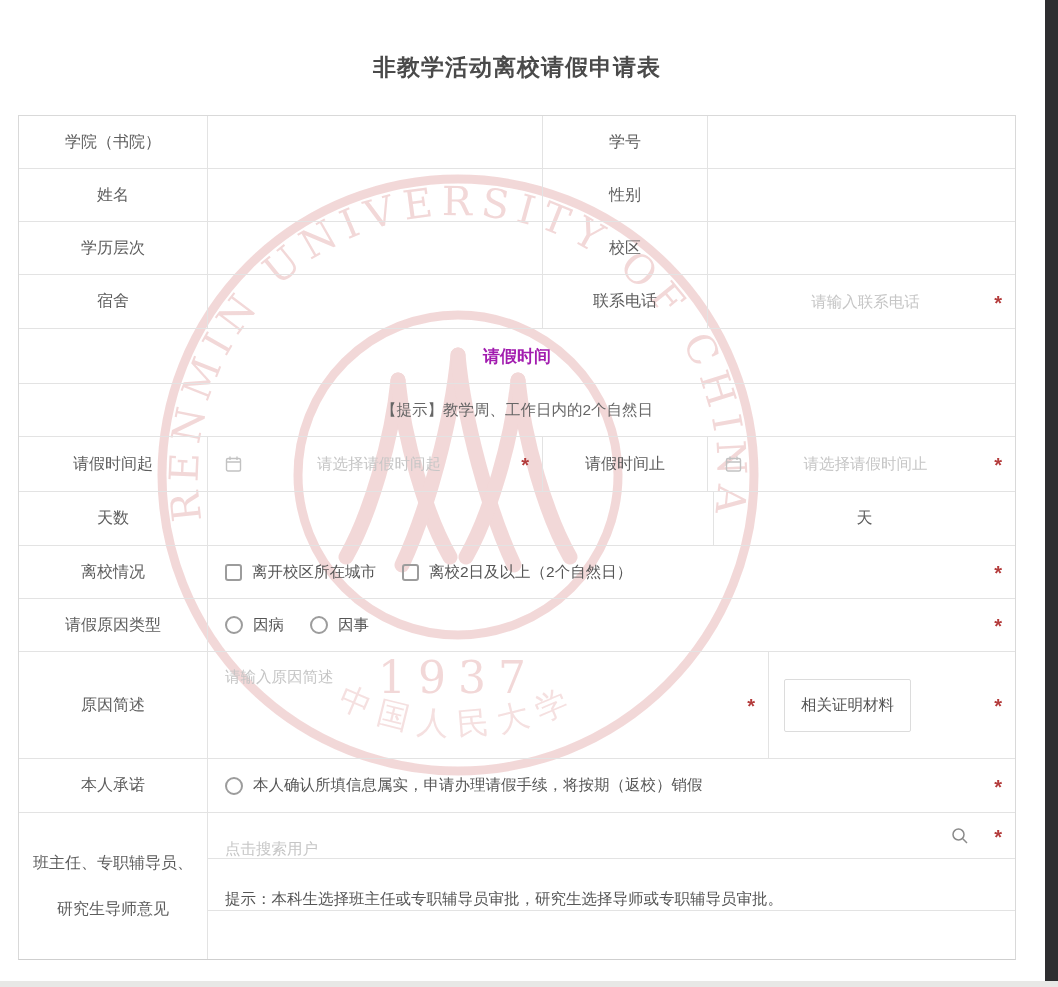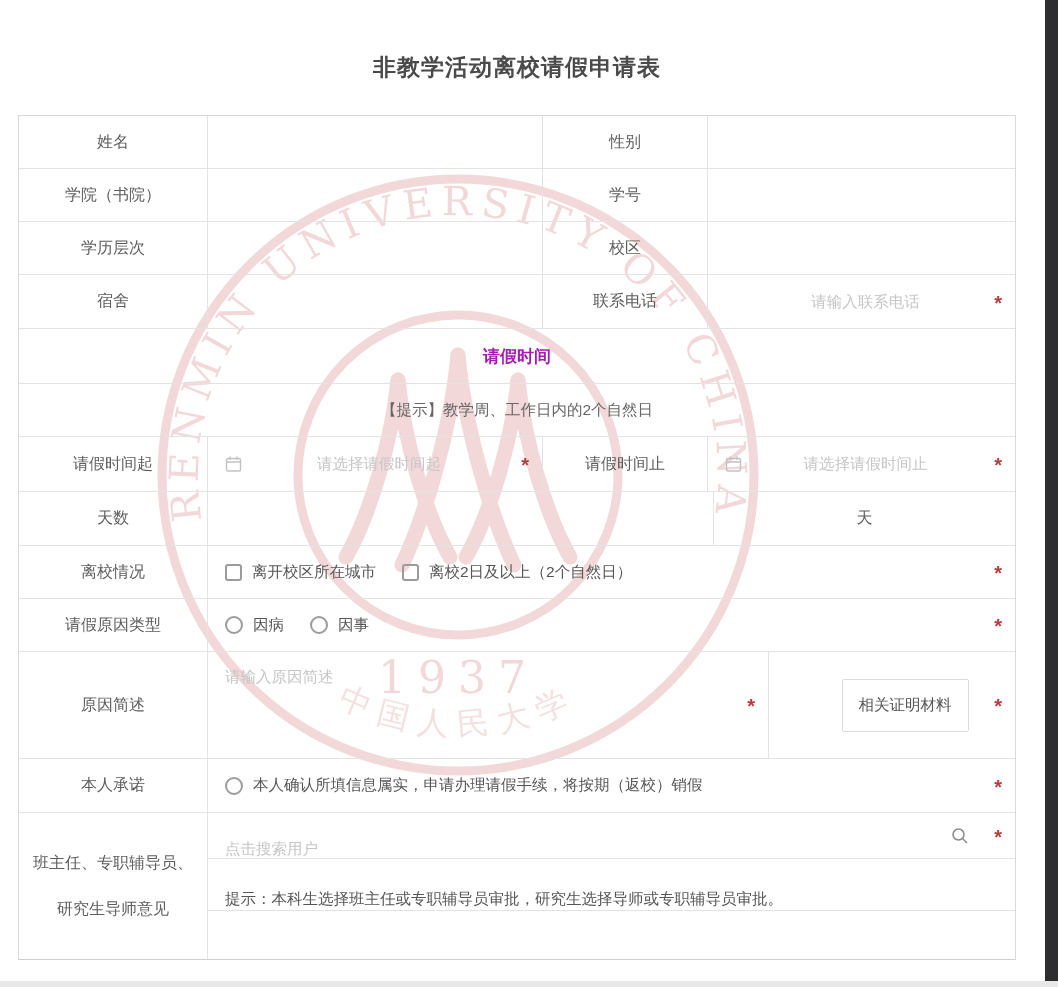--- a/index.html
+++ b/index.html
@@ -28,21 +28,21 @@
     font-size: 16px; background: transparent;
   }
   .row { display: flex; border-bottom: 1px solid #e3e3e3; }
   .row:last-child { border-bottom: none; }
   .cell { display: flex; align-items: center; border-right: 1px solid #e3e3e3; position: relative; }
   .cell.last { border-right: none; }
   .lab { justify-content: center; color: #5d5d5d; text-align: center; }
   .c1 { width: 189px; }
   .c2 { width: 335px; }
   .c3 { width: 165px; }
-  .c4 { flex: 1; justify-content: center; }
+  .c4 { flex: 1; }
   .c23 { width: 506px; }
   .cmid { width: 561px; }
   .h53 { height: 53px; } .h54 { height: 54px; } .h55 { height: 55px; }
   .h107 { height: 107px; } .h146 { height: 146px; }
   .section-header { justify-content: center; width: 100%; font-weight: bold; color: #a21caf; font-size: 17px; }
   .section-hint { justify-content: center; width: 100%; color: #666; font-size: 15.5px; }
   input.bare, textarea.bare {
     border: none; outline: none; background: transparent;
     font-family: inherit; font-size: 15.5px; color: #444; width: 100%;
   }
@@ -53,21 +53,21 @@
     position: absolute; right: 13px; top: 50%; transform: translateY(-45%);
     font-weight: bold;
   }
   .cal-icon { position: absolute; left: 17px; top: 50%; transform: translateY(-50%); display: flex; }
   .checkbox { width: 17px; height: 17px; border: 2px solid #9c9c9c; border-radius: 3px; flex: none; background: transparent; }
   .radio { width: 18px; height: 18px; border: 2px solid #9c9c9c; border-radius: 50%; flex: none; background: transparent; }
   .opt { display: flex; align-items: center; gap: 10px; margin-right: 26px; color: #555; font-size: 15.5px; white-space: nowrap; }
   .opts-wrap { display: flex; align-items: flex-end; padding-left: 17px; }
   .materials-btn {
     border: 1px solid #dcdcdc; background: #fff; color: #555;
-    font-size: 15.5px; padding: 15px 16px; margin-left: 26px;
+    font-size: 15.5px; padding: 15px 16px; margin-left: 15px;
     font-family: inherit; border-radius: 2px; cursor: pointer; white-space: nowrap;
   }
   textarea.bare { height: 100%; padding: 15px 42px 15px 17px; resize: none; }
   .approver-label { line-height: 46px; padding: 0 12px; }
   .sub-rows { flex: 1; display: flex; flex-direction: column; }
   .sub-row { display: flex; align-items: flex-end; border-bottom: 1px solid #e3e3e3; position: relative; }
   .sub1 { height: 46px; } .sub2 { height: 52px; } .sub3 { height: 48px; border-bottom: none; }
   .search-input { padding: 0 86px 0 17px; }
   .search-icon { position: absolute; right: 46px; top: 50%; transform: translateY(-50%); display: flex; }
   .hint-text { padding-left: 17px; color: #555; font-size: 15.5px; }
@@ -101,30 +101,30 @@
   <text font-size="32" letter-spacing="10" fill="currentColor" opacity="0.8">
     <textPath href="#arcBottom" startOffset="50%" text-anchor="middle">中国人民大学</textPath>
   </text>
 </svg>
 
 <div class="page-title">非教学活动离校请假申请表</div>
 
 <div class="form-table">
 
   <div class="row h53">
+    <div class="cell lab c1">学院（书院）</div>
+    <div class="cell c2"></div>
+    <div class="cell lab c3">学号</div>
+    <div class="cell c4 last"></div>
+  </div>
+
+  <div class="row h53">
     <div class="cell lab c1">姓名</div>
     <div class="cell c2"></div>
     <div class="cell lab c3">性别</div>
-    <div class="cell c4 last"></div>
-  </div>
-
-  <div class="row h53">
-    <div class="cell lab c1">学院（书院）</div>
-    <div class="cell c2"></div>
-    <div class="cell lab c3">学号</div>
     <div class="cell c4 last"></div>
   </div>
 
   <div class="row h53">
     <div class="cell lab c1">学历层次</div>
     <div class="cell c2"></div>
     <div class="cell lab c3">校区</div>
     <div class="cell c4 last"></div>
   </div>
 

